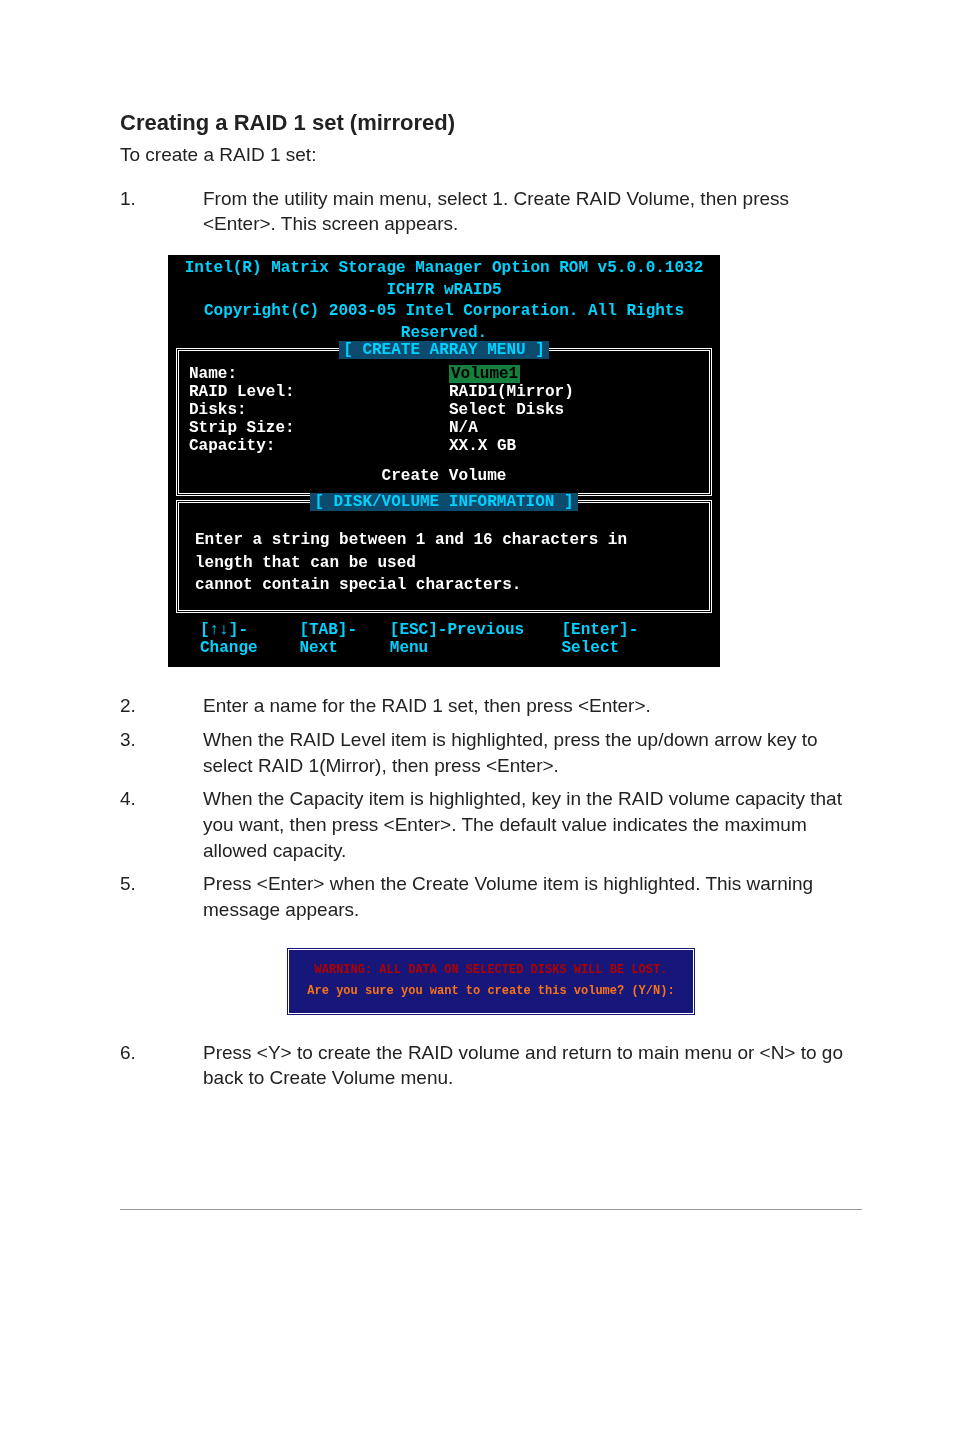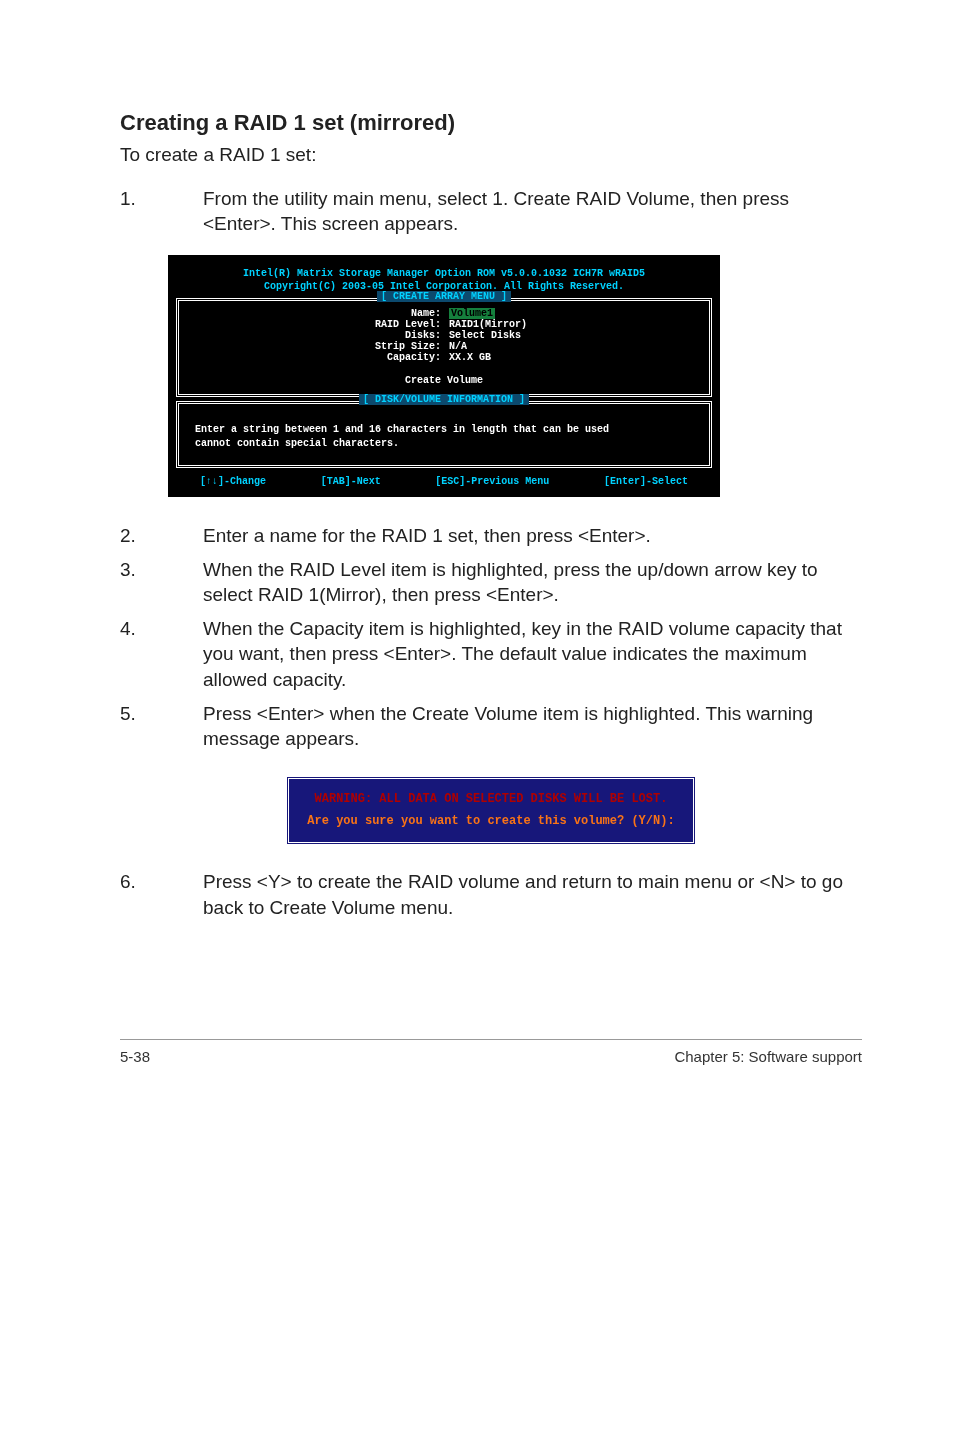--- a/index.html
+++ b/index.html
@@ -39,23 +39,23 @@
   ol.steps > li .num { min-width: 20px; }
   ol.steps > li .txt { flex: 1; margin-left: 33px; }
 
   
   .console {
     margin: 8px auto 26px 48px;
     width: 552px;
     background: #000;
     color: #fff;
     font-family: "Courier New", monospace;
-    font-size: 10px;
+    font-size: 16px;
     font-weight: bold;
-    padding: 12px 0 0 0;
+    padding: 3px 0 0 0;
   }
   .console .title-lines {
     text-align: center;
     color: #00d2ff;
     line-height: 1.35;
     padding: 0 8px;
   }
   .dbl-box {
     border: 3px double #fff;
     margin: 4px 8px;
@@ -67,21 +67,21 @@
     text-align: center;
     color: #00d2ff;
     margin-top: -18px;
     margin-bottom: 4px;
   }
   .box-caption span { background: #0c4a6e; padding: 0 4px; }
   .fields { margin: 6px 0 6px 0; }
   .fields .row { display: flex; justify-content: flex-start; }
   .fields .label {
     width: 260px;
-    text-align: right;
+    text-align: left;
     padding-right: 8px;
   }
   .fields .val { text-align: left; }
   .val .hl { color: #000; background: #15803d; padding: 0 2px; }
   .centered { text-align:center; margin-top:12px; }
 
   .hint { line-height:1.4; padding: 14px 6px 6px 6px; }
 
   .footer-bar {
     display:flex;
@@ -212,20 +212,16 @@
   <ol class="steps">
     <li>
       <span class="num">6.</span>
       <span class="txt">Press &lt;Y&gt; to create the RAID volume and return to main menu or &lt;N&gt; to go back to Create Volume menu.</span>
     </li>
   </ol>
 
   <div class="page-footer">
     <div style="flex:1">
       <div class="rule"></div>
-      <div style="display:flex; justify-content:space-between;">
-        <span>5-38</span>
-        <span>Chapter 5: Software support</span>
-      </div>
     </div>
   </div>
 
 </div>
 
 </body></html>

